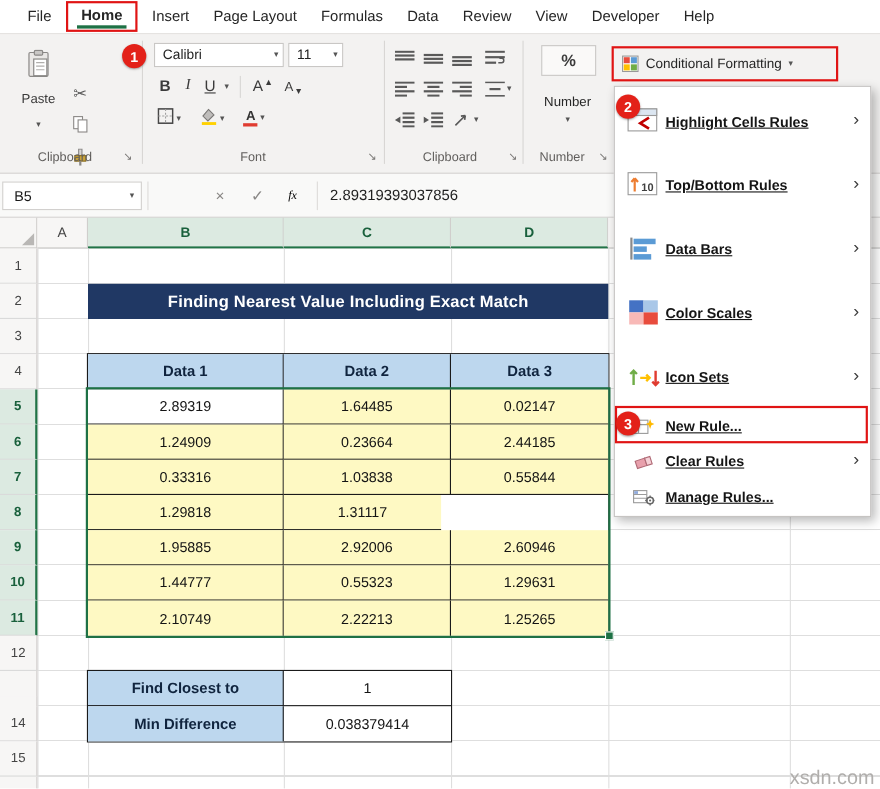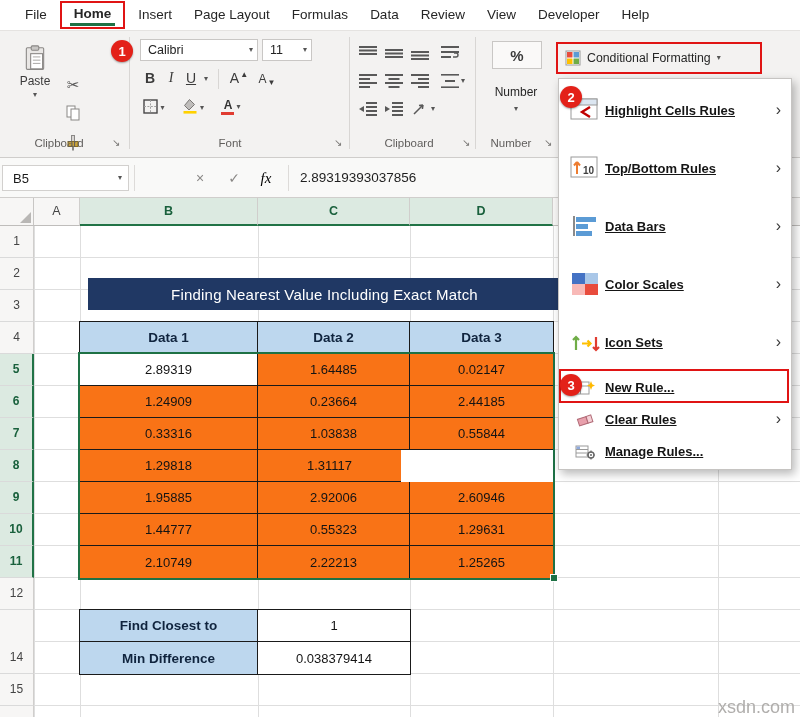--- a/index.html
+++ b/index.html
@@ -14,49 +14,49 @@
   .ribbon{position:absolute;left:0;top:30px;width:800px;height:128px;background:#F3F2F1;border-top:1px solid #E5E3E1;border-bottom:1px solid #CFCDCB;box-sizing:border-box;}
   .gsep{position:absolute;top:36px;width:1px;height:112px;background:#D8D6D4;}
   .glabel{position:absolute;font-size:11.5px;color:#605E5C;text-align:center;height:16px;line-height:16px;}
   .launcher{position:absolute;font-size:10px;color:#7A7876;line-height:10px;}
   .combo{position:absolute;height:22px;background:#fff;border:1px solid #C9C7C5;box-sizing:border-box;font-size:12.5px;color:#222;display:flex;align-items:center;justify-content:space-between;padding:0 4px 0 7px;}
   .caret{font-size:8px;color:#555;line-height:1;}
   .rbtn{position:absolute;display:flex;align-items:center;justify-content:center;color:#3b3b3b;}
   .albtn{position:absolute;width:24px;height:20px;display:flex;align-items:center;justify-content:center;}
   .alsvg rect,.alsvg polygon{fill:#595959;}
   .alsvg path,.alsvg line{stroke:#595959;fill:none;}
-  .paste{position:absolute;left:12px;top:40px;width:46px;height:86px;display:flex;flex-direction:column;align-items:center;justify-content:flex-start;gap:3px;padding-top:4px;box-sizing:border-box;font-size:12px;color:#3b3b3b;}
+  .paste{position:absolute;left:12px;top:40px;width:46px;height:86px;display:flex;flex-direction:column;align-items:center;justify-content:flex-start;gap:12px;padding-top:4px;box-sizing:border-box;font-size:12px;color:#3b3b3b;}
   .cfbtn{position:absolute;left:556px;top:42px;width:206px;height:32px;border:2px solid #E01414;box-sizing:border-box;display:flex;align-items:center;gap:6px;padding:0 7px;background:#F3F2F1;z-index:25;font-size:12.3px;color:#262626;}
   
   .fbar{position:absolute;left:0;top:158px;width:800px;height:40px;background:#F9F9F8;border-bottom:1px solid #D0CECC;box-sizing:border-box;}
   .namebox{position:absolute;left:2px;top:7px;width:127px;height:26px;background:#fff;border:1px solid #D2D0CE;box-sizing:border-box;display:flex;align-items:center;justify-content:space-between;padding:0 6px 0 10px;font-size:13px;color:#1a1a1a;}
   .fsep{position:absolute;top:7px;width:1px;height:26px;background:#DDDBD9;}
   .fbtn{position:absolute;top:7px;width:28px;height:26px;display:flex;align-items:center;justify-content:center;color:#8A8886;font-size:14px;}
-  .fx{font-family:"Liberation Serif",serif;font-style:italic;color:#000000;font-size:15px;}
+  .fx{font-family:"Liberation Serif",serif;font-style:italic;color:#000000;font-size:11px;}
   .ftext{position:absolute;left:300px;top:7px;height:26px;line-height:26px;font-size:13.5px;color:#1f1f1f;}
   
   .corner{position:absolute;left:0;top:198px;width:34px;height:28px;background:#F7F6F5;border-right:1px solid #C8C6C4;border-bottom:1px solid #BFBDBB;box-sizing:border-box;}
   .corner::after{content:"";position:absolute;right:2px;bottom:2px;width:0;height:0;border-left:11px solid transparent;border-bottom:11px solid #B9B7B5;}
   .colhdr{position:absolute;top:198px;height:28px;background:#F7F6F5;border-right:1px solid #D0CECC;border-bottom:1px solid #BFBDBB;box-sizing:border-box;text-align:center;font-size:12.5px;color:#444;line-height:26px;}
   .colhdr.sel{background:#DCEAE1;color:#19603C;border-bottom:2px solid #217346;font-weight:700;}
   .rowcol{position:absolute;left:0;top:226px;width:34px;height:491px;background:#F7F6F5;border-right:1px solid #D0CECC;box-sizing:border-box;}
   .rowhdr{position:absolute;left:0;width:34px;height:32px;background:#F7F6F5;border-right:1px solid #D0CECC;border-bottom:1px solid #DADADA;box-sizing:border-box;text-align:center;font-size:12px;color:#444;line-height:31px;z-index:2;}
   .rowhdr.sel{background:#DCEAE1;color:#19603C;border-right:2px solid #217346;font-weight:700;}
   .gridrows{position:absolute;left:0;top:226px;width:800px;height:491px;background:repeating-linear-gradient(to bottom,#ffffff 0px,#ffffff 31px,#DEDEDE 31px,#DEDEDE 32px);}
   .vline{position:absolute;top:226px;height:491px;width:1px;background:#DEDEDE;}
-  .title-cell{position:absolute;left:88px;top:258px;width:473px;height:32px;background:#203864;color:#fff;font-weight:400;font-size:15px;display:flex;align-items:center;justify-content:center;z-index:5;letter-spacing:.2px;margin-top:20px;}
+  .title-cell{position:absolute;left:80px;top:258px;width:473px;height:32px;background:#203864;color:#fff;font-weight:700;font-size:15px;display:flex;align-items:center;justify-content:center;z-index:5;letter-spacing:.2px;}
   .xtable{position:absolute;left:79px;top:321px;width:475px;border:1px solid #1a1a1a;box-sizing:border-box;z-index:5;background:#fff;}
   .sum{position:absolute;left:79px;top:609px;width:332px;border:1px solid #1a1a1a;box-sizing:border-box;z-index:5;background:#fff;}
   .xrow{display:flex;height:32px;box-sizing:border-box;}
   .xc{box-sizing:border-box;border-right:1px solid #1a1a1a;border-bottom:1px solid #1a1a1a;display:flex;align-items:center;justify-content:center;font-size:13px;color:#141414;}
   .xc.c1{width:178px;}.xc.c2{width:152px;}.xc.c3{width:143px;border-right:none;}
   .xc.c2e{width:152px;border-right:none;}
   .lastrow .xc{border-bottom:none;}
   .hd{background:#BDD7EE;font-weight:700;font-size:13.5px;color:#10243E;}
-  .dc{background:#f97316;}
+  .dc{background:#fef9c3;}
   .active-cell{background:#fff;}
   .selbox{position:absolute;left:78px;top:352px;width:477px;height:228px;border:2px solid #1E7145;z-index:6;pointer-events:none;box-sizing:border-box;}
   .fillhandle{position:absolute;left:550px;top:574px;width:8px;height:8px;background:#1E7145;border:1px solid #fff;box-sizing:border-box;z-index:7;}
   
   .menu{position:absolute;left:558px;top:78px;width:234px;height:392px;background:#fff;border:1px solid #C6C4C2;box-shadow:3px 4px 9px rgba(0,0,0,.28);z-index:20;box-sizing:border-box;padding-top:2px;}
   .mi{display:flex;align-items:center;padding:0 8px 0 6px;}
   .mi.large{height:58px;}
   .mi.small{height:32px;}
   .mi .ic{width:40px;display:flex;justify-content:center;align-items:center;}
   .mi .ic svg{display:block;}

